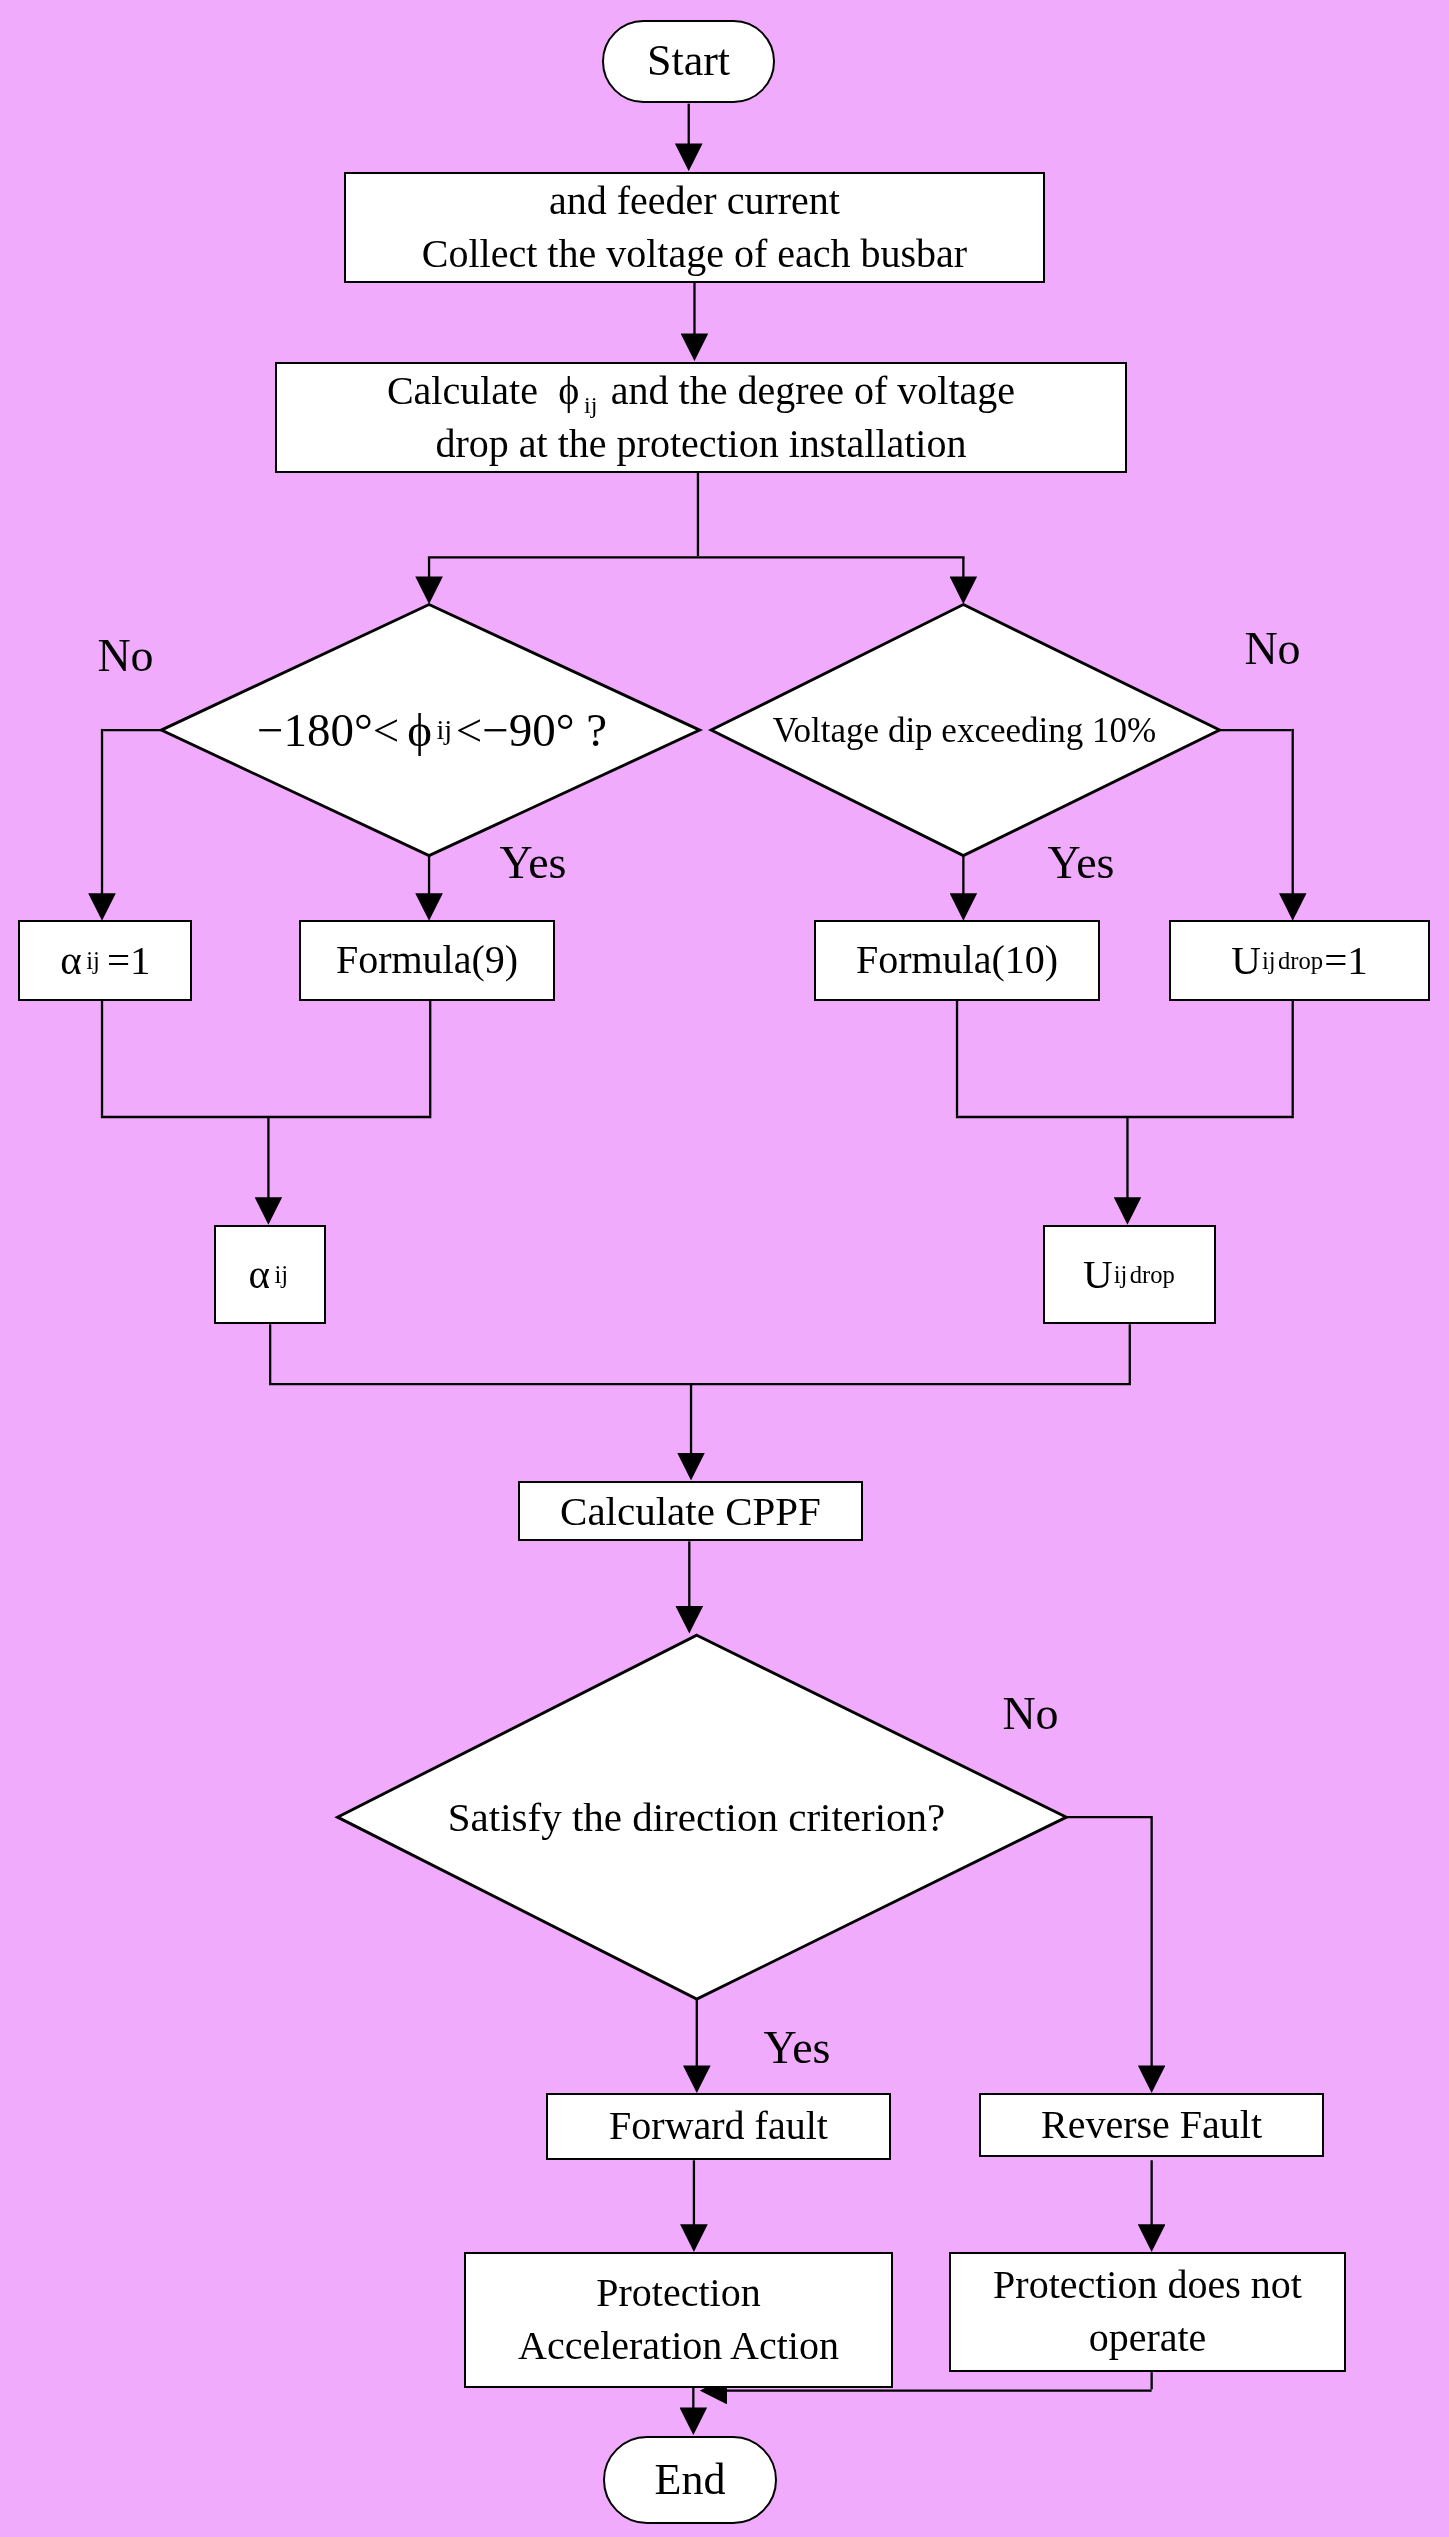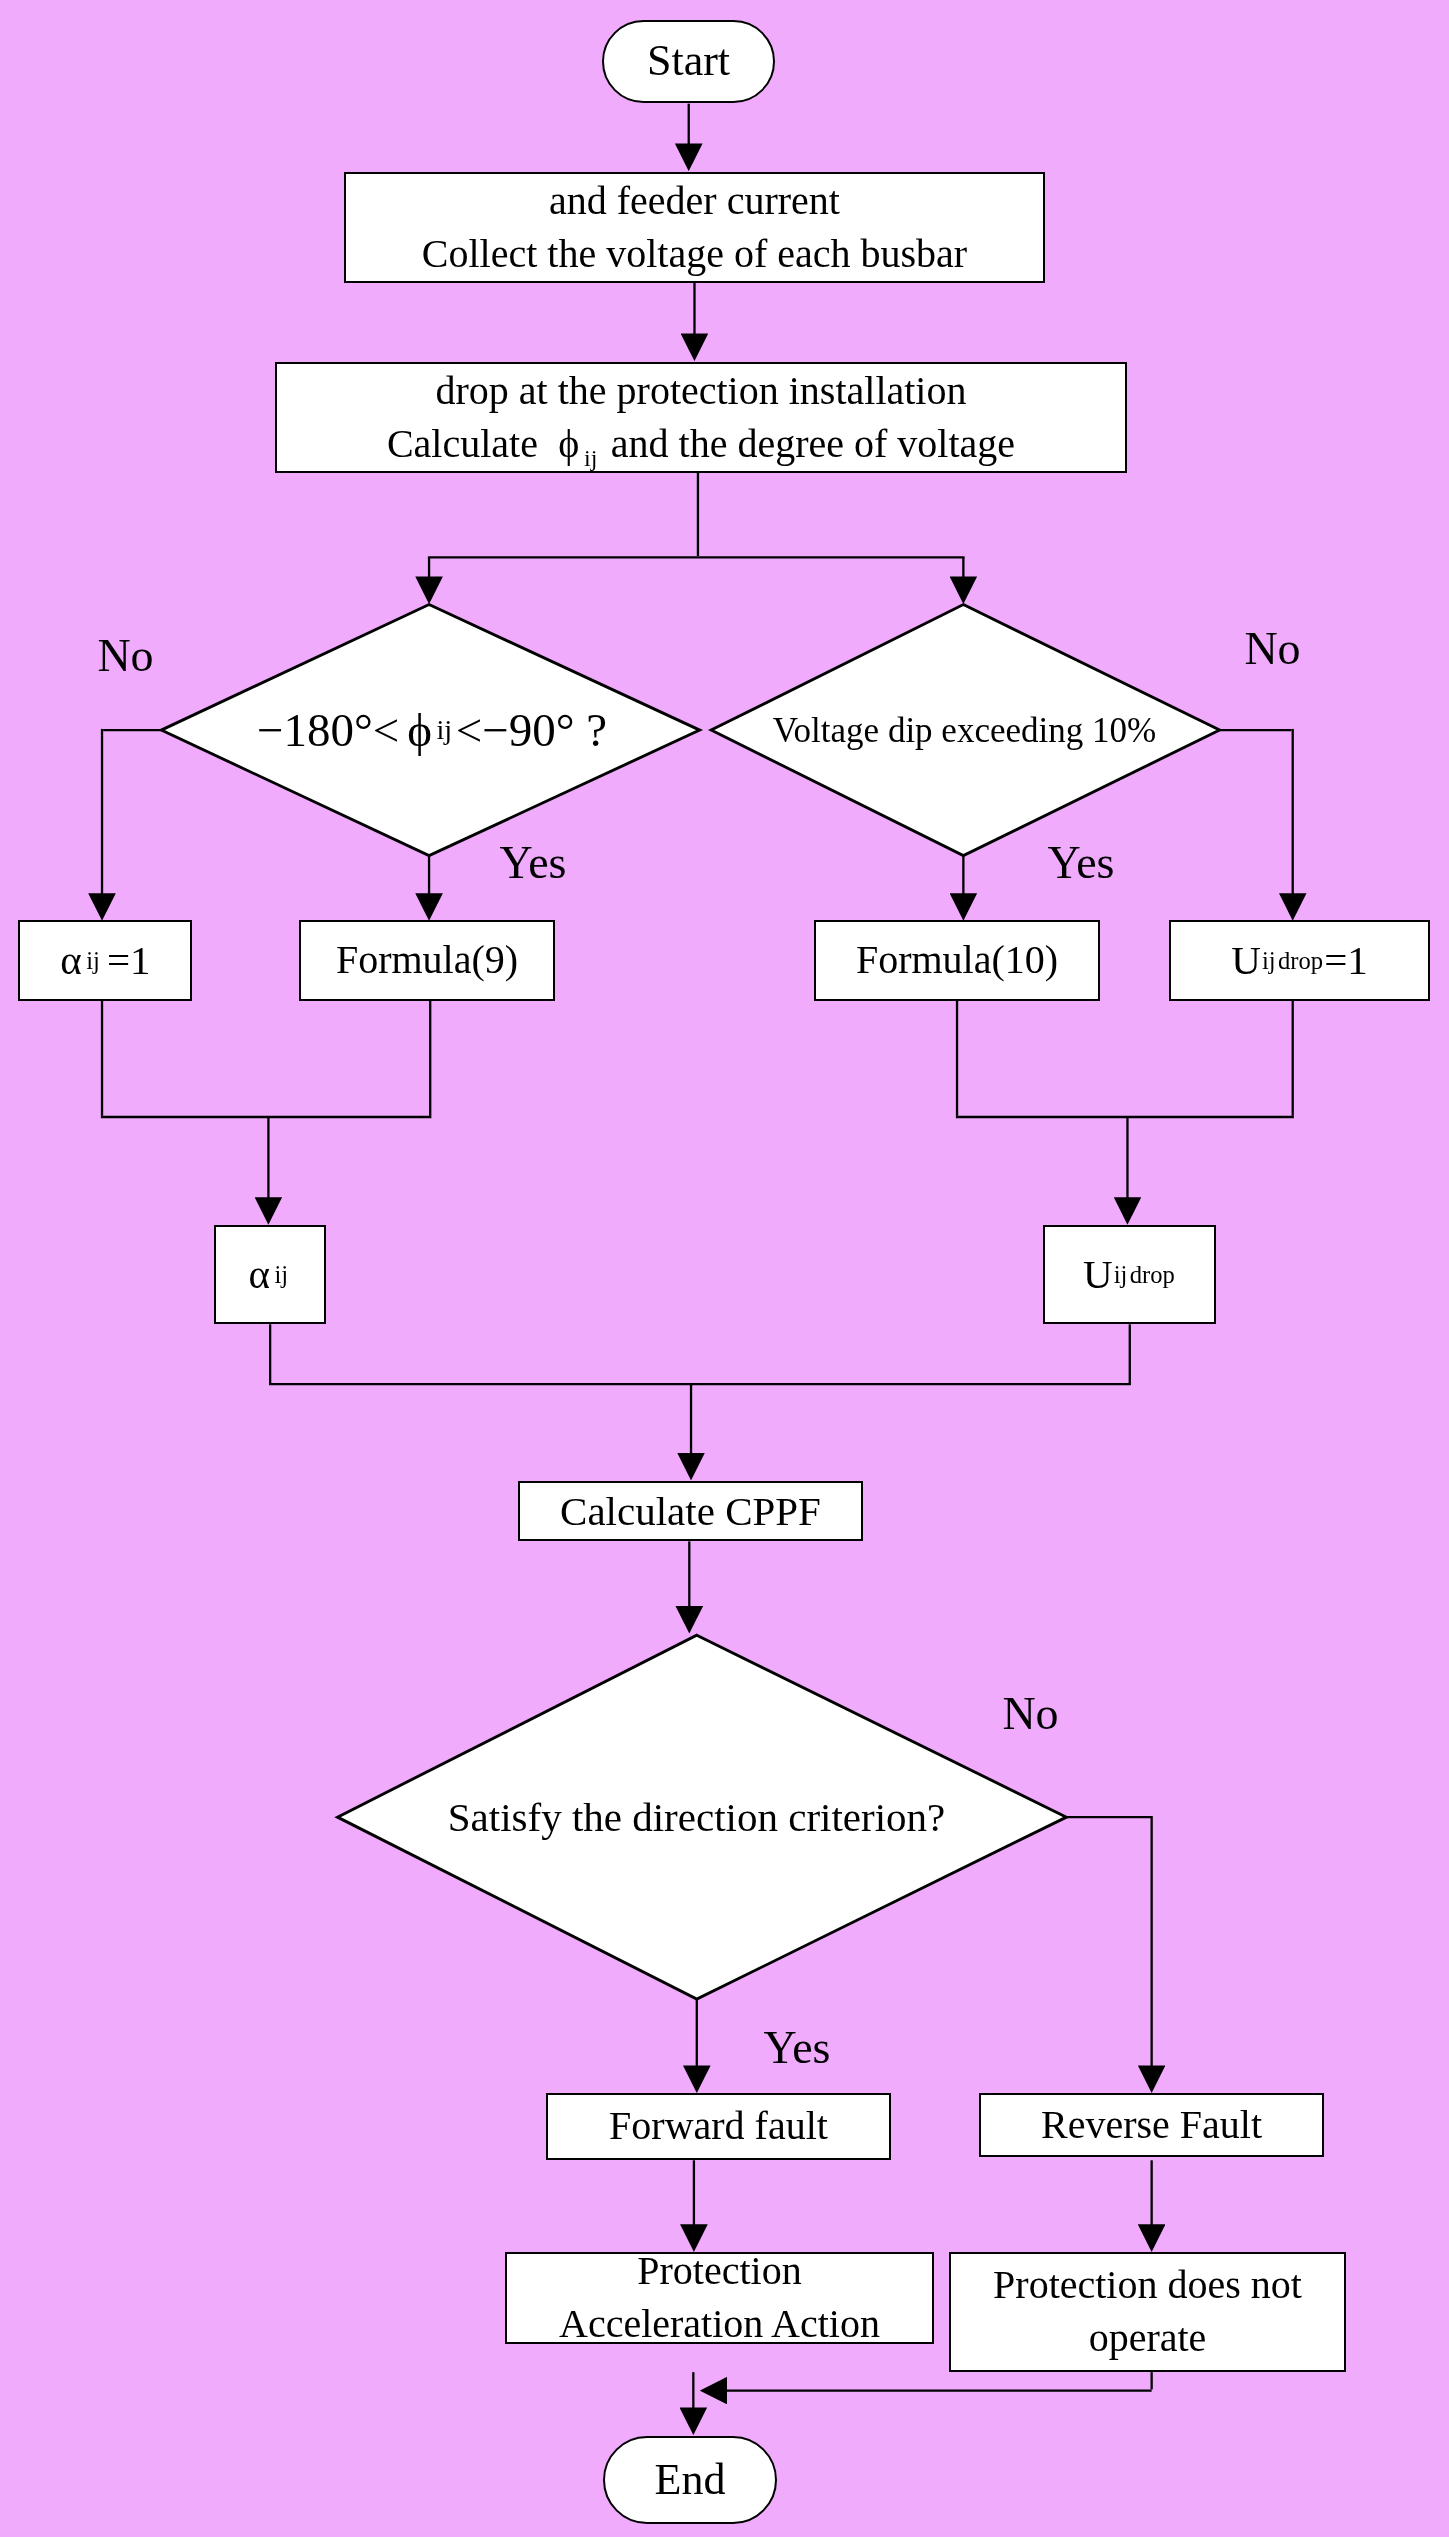--- a/index.html
+++ b/index.html
@@ -117,26 +117,26 @@
   <div class="node pill single" style="left:602px; top:20px; width:173px; height:83px;">
     <span>Start</span>
   </div>
 
   <div class="node" style="left:344px; top:172px; width:701px; height:111px;">
     <div>and feeder current</div>
     <div>Collect the voltage of each busbar</div>
   </div>
 
   <div class="node" style="left:275px; top:362px; width:852px; height:111px;">
-    <div>drop at the protection installation</div>
     <div>
       <span>Calculate</span>
       <span style="margin-left:10.4px;">ϕ</span><sub>ij</sub>
       <span>and the degree of voltage</span>
     </div>
+    <div>drop at the protection installation</div>
   </div>
 
   <div class="dtext d1" style="left:173px; top:678px; width:518px; height:104px;">
     <span>−180°&lt;</span>
     <span style="margin-left:8px;">ϕ</span>
       <sub>ij</sub>
     <span>&lt;−90° ?</span>
   </div>
 
   <div class="dtext d2" style="left:720px; top:690px; width:489px; height:81px;">Voltage dip exceeding 10%</div>
@@ -187,21 +187,21 @@
   </div>
 
   <div class="node single" style="left:546px; top:2093px; width:345px; height:67px;">
     <span>Forward fault</span>
   </div>
 
   <div class="node single" style="left:979px; top:2093px; width:345px; height:64px;">
     <span>Reverse Fault</span>
   </div>
 
-  <div class="node" style="left:505px; top:2252px; width:429px; height:92px;">
+  <div class="node" style="left:464px; top:2252px; width:429px; height:136px;">
     <div>Protection</div>
     <div>Acceleration Action</div>
   </div>
 
   <div class="node" style="left:949px; top:2252px; width:397px; height:120px;">
     <div>Protection does not</div>
     <div>operate</div>
   </div>
 
   <div class="node pill single" style="left:603px; top:2436px; width:174px; height:88px;">

